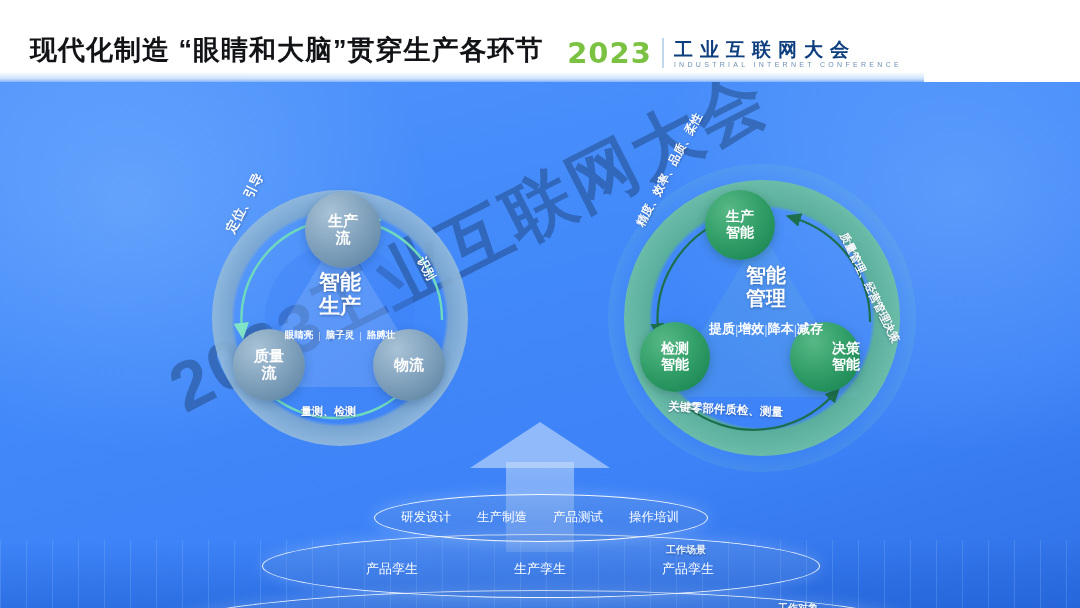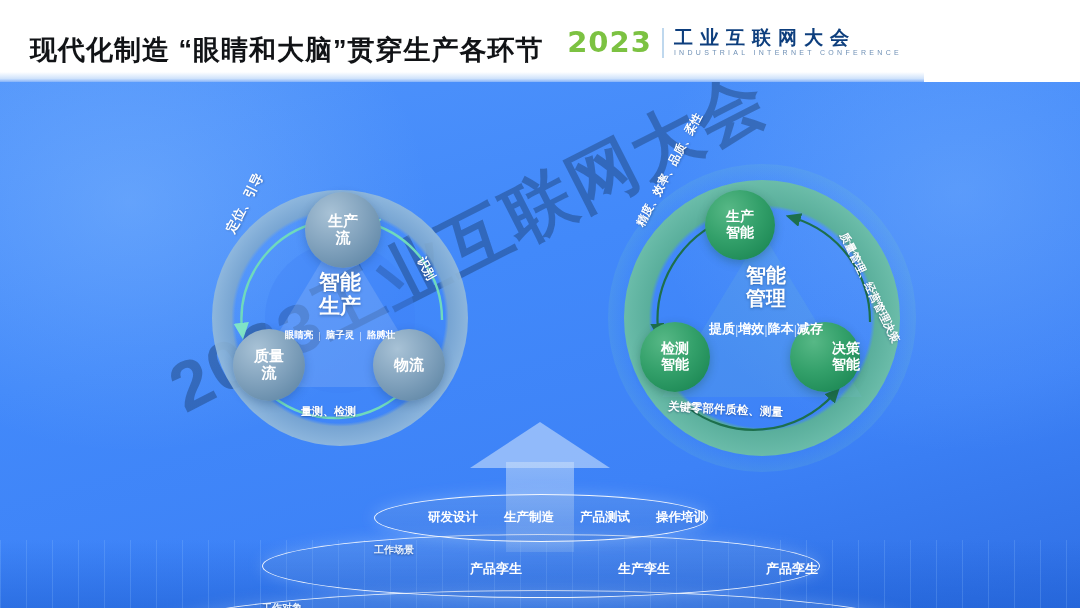--- a/index.html
+++ b/index.html
@@ -16,21 +16,21 @@
     position:absolute;left:0;top:0;width:924px;height:82px;
     background:#ffffff;overflow:hidden;
   }
   .header-title{
     position:absolute;left:30px;top:32px;
     font-size:27px;font-weight:bold;color:#111316;
     letter-spacing:1px;white-space:nowrap;
   }
   .logo-wrap{
     position:absolute;right:22px;top:28px;height:40px;
-    display:flex;align-items:flex-start;gap:10px;
+    display:flex;align-items:flex-end;gap:10px;
   }
   .logo-year{
     font-size:29px;font-weight:bold;color:#7cc242;letter-spacing:1px;
     line-height:1;font-family:"DejaVu Sans",sans-serif;
   }
   .logo-divider{width:2px;height:30px;background:#bfd8ee;}
   .logo-right{display:flex;flex-direction:column;gap:1px;}
   .logo-cn{
     font-size:19px;font-weight:bold;color:#0d3e7d;letter-spacing:7px;
     line-height:1.05;white-space:nowrap;
@@ -175,25 +175,25 @@
 
   
   .layer{position:absolute;left:0;}
   .ell{
     position:absolute;border-radius:50%;
     border:1.6px solid rgba(255,255,255,.92);
     background:linear-gradient(180deg,rgba(120,165,230,.30) 0%,rgba(80,130,215,.26) 100%);
     box-shadow:0 0 16px rgba(190,220,255,.30);
   }
   .ell-labels{
-    position:absolute;display:flex;align-items:center;justify-content:flex-end;
-    color:#ffffff;font-weight:bold;white-space:nowrap;
+    position:absolute;display:flex;align-items:center;justify-content:center;
+    color:#ffffff;font-weight:normal;white-space:nowrap;
   }
   .ell-caption{
-    position:absolute;width:100%;text-align:left;color:#eaf3ff;
+    position:absolute;width:100%;text-align:right;color:#eaf3ff;
     font-size:10px;font-weight:bold;text-shadow:0 1px 2px rgba(10,40,90,.5);
   }
 
   
   .l1-ell{left:374px;top:412px;width:332px;height:46px;}
   .l1-lbl{left:374px;top:412px;width:332px;height:46px;gap:26px;font-size:12.5px;}
   .l1-cap{left:374px;top:461px;width:332px;}
 
   
   .l2-ell{left:262px;top:452px;width:556px;height:62px;}

